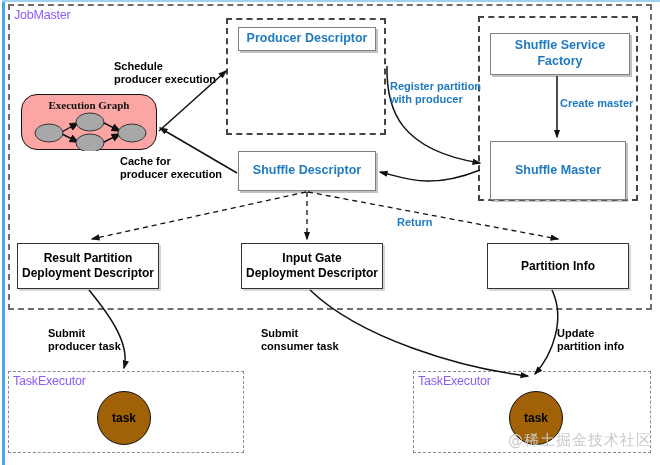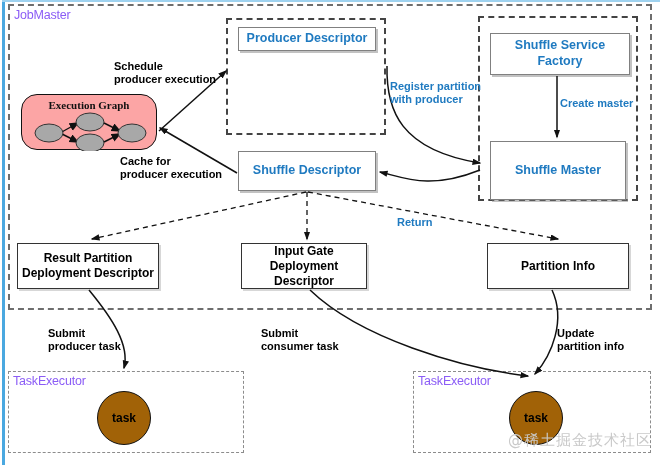--- a/index.html
+++ b/index.html
@@ -136,21 +136,21 @@
 
   <div class="node blue-label" style="left:238px;top:151px;width:138px;height:40px;">Shuffle Descriptor</div>
 
   <div class="node blue-label" style="left:490px;top:33px;width:140px;height:42px;">Shuffle Service Factory</div>
 
   <div class="node blue-label" style="left:490px;top:141px;width:136px;height:59px;">Shuffle Master</div>
 
   <div class="node black-label" style="left:17px;top:243px;width:142px;height:46px;white-space:pre-line;">Result Partition
 Deployment Descriptor</div>
 
-  <div class="node black-label" style="left:241px;top:243px;width:126px;height:46px;white-space:pre-line;">Input Gate
+  <div class="node black-label" style="left:241px;top:243px;width:142px;height:46px;white-space:pre-line;">Input Gate
 Deployment Descriptor</div>
 
   <div class="node black-label" style="left:487px;top:243px;width:142px;height:46px;white-space:pre-line;">Partition Info</div>
 
   <div class="dashed-group gray" style="left:8px;top:371px;width:236px;height:82px;border-width:1.6px;"></div>
   <div class="group-title" style="left:13px;top:374px;">TaskExecutor</div>
   <div class="task-circle" style="left:97px;top:391px;width:52px;height:52px;">task</div>
 
   <div class="dashed-group gray" style="left:413px;top:371px;width:238px;height:82px;border-width:1.6px;"></div>
   <div class="group-title" style="left:418px;top:374px;">TaskExecutor</div>

